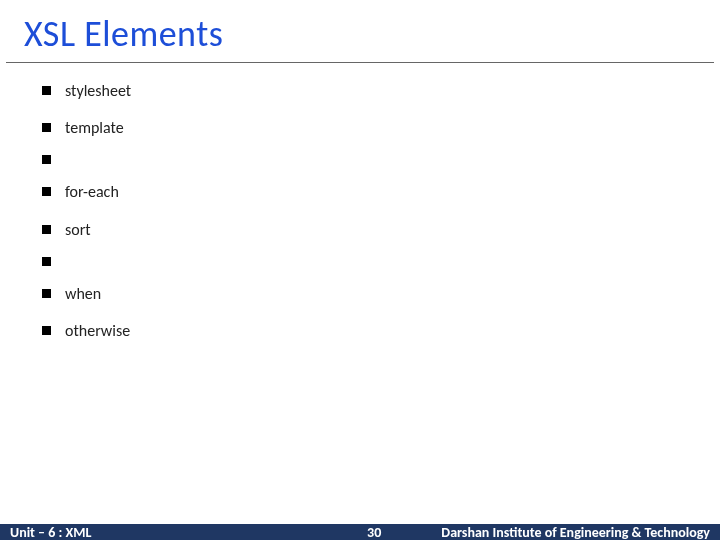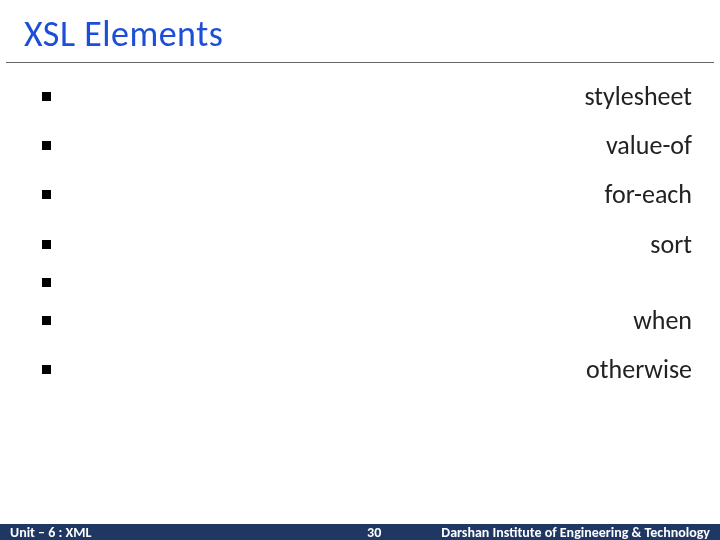--- a/index.html
+++ b/index.html
@@ -14,25 +14,24 @@
     margin: 0 6px;
     letter-spacing: 0.5px;
   }
   .content {
     padding: 18px 28px 0 42px;
   }
   .list { list-style: none; }
   .list-item {
     display: flex;
     align-items: center;
-    font-size: 26px;
+    font-size: 16px;
     color: #222;
     margin-bottom: 18px;
     line-height: 1.2;
-    justify-content: space-between;
   }
   .bullet {
     display: inline-block;
     width: 9px;
     height: 9px;
     background: #000;
     margin-right: 14px;
     flex-shrink: 0;
   }
   .footer {
@@ -71,21 +70,24 @@
   <h1 class="title">XSL Elements</h1>
 
   <div class="content">
     <ul class="list">
       <li class="list-item">
         <span class="bullet"></span>
         <span>stylesheet</span>
       </li>
       <li class="list-item">
         <span class="bullet"></span>
-        <span>value-of</span>
+        <span>template</span>
+      </li>
+      <li class="list-item">
+        <span class="bullet"></span>
       </li>
       <li class="list-item">
         <span class="bullet"></span>
         <span>for-each</span>
       </li>
       <li class="list-item">
         <span class="bullet"></span>
         <span>sort</span>
       </li>
       <li class="list-item">

